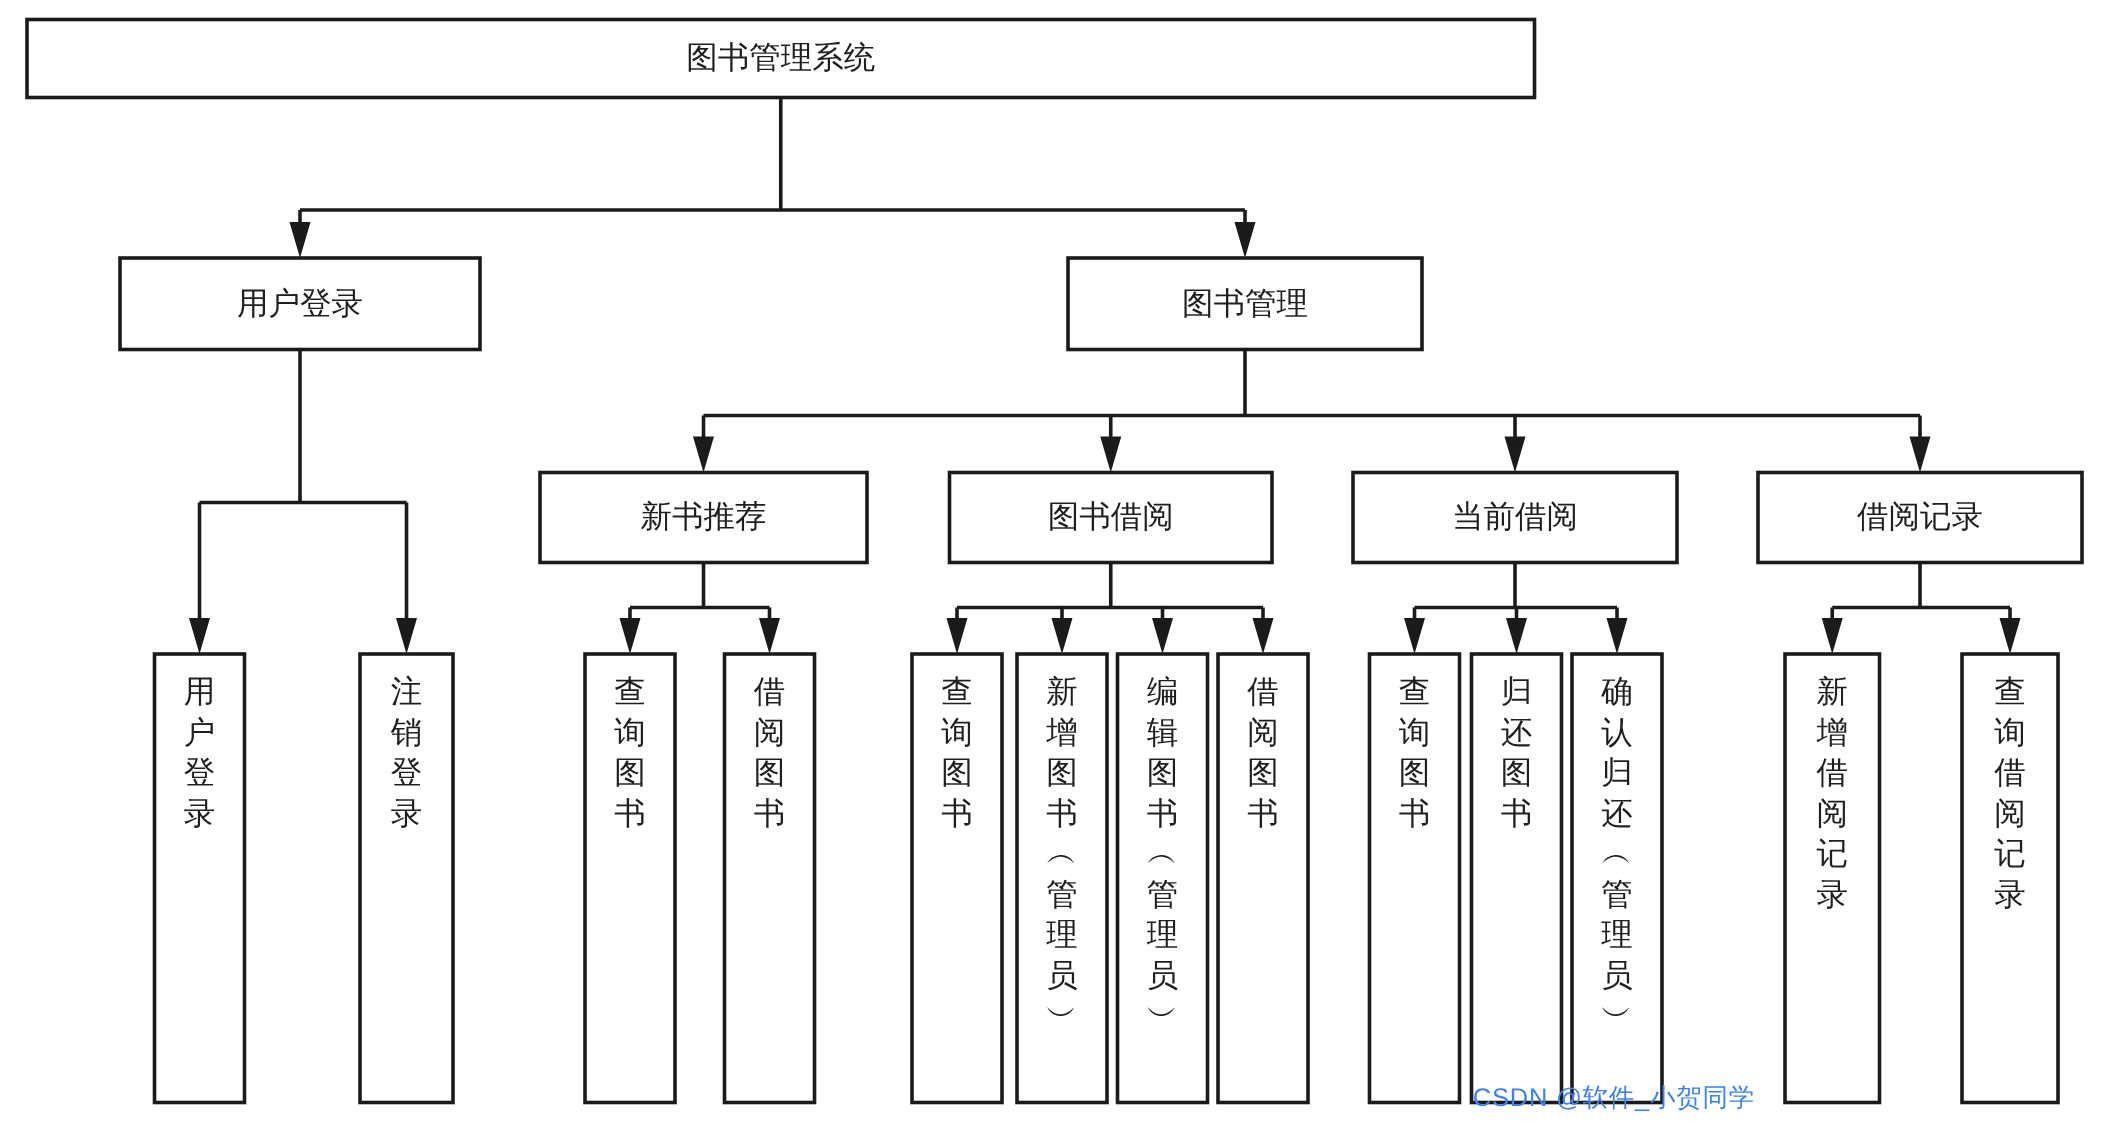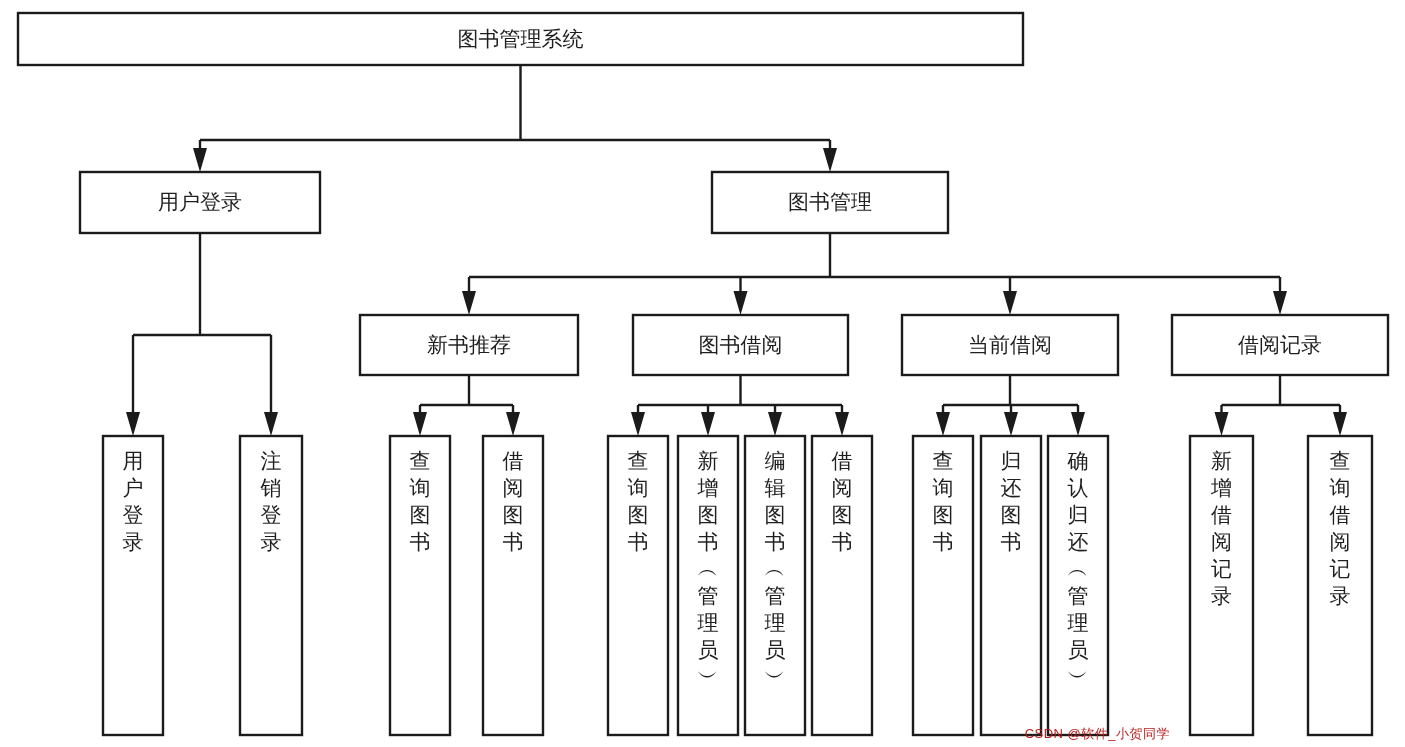--- a/index.html
+++ b/index.html
@@ -49,22 +49,22 @@
     stroke-width: 2.4;
     fill: none;
   }
   .arrow-head {
     fill: #1b1b1b;
   }
   .watermark {
     position: absolute;
     right: 8px;
     bottom: 4px;
-    color: #b91c1c;
-    font-size: 13px;
+    color: #3b82f6;
+    font-size: 17px;
     font-family: "Liberation Sans", "DejaVu Sans", sans-serif;
     white-space: nowrap;
     letter-spacing: 0.5px;
     pointer-events: none;
   }
 </style>
 </head>
 <body>
 
 <div id="diagram-root">

